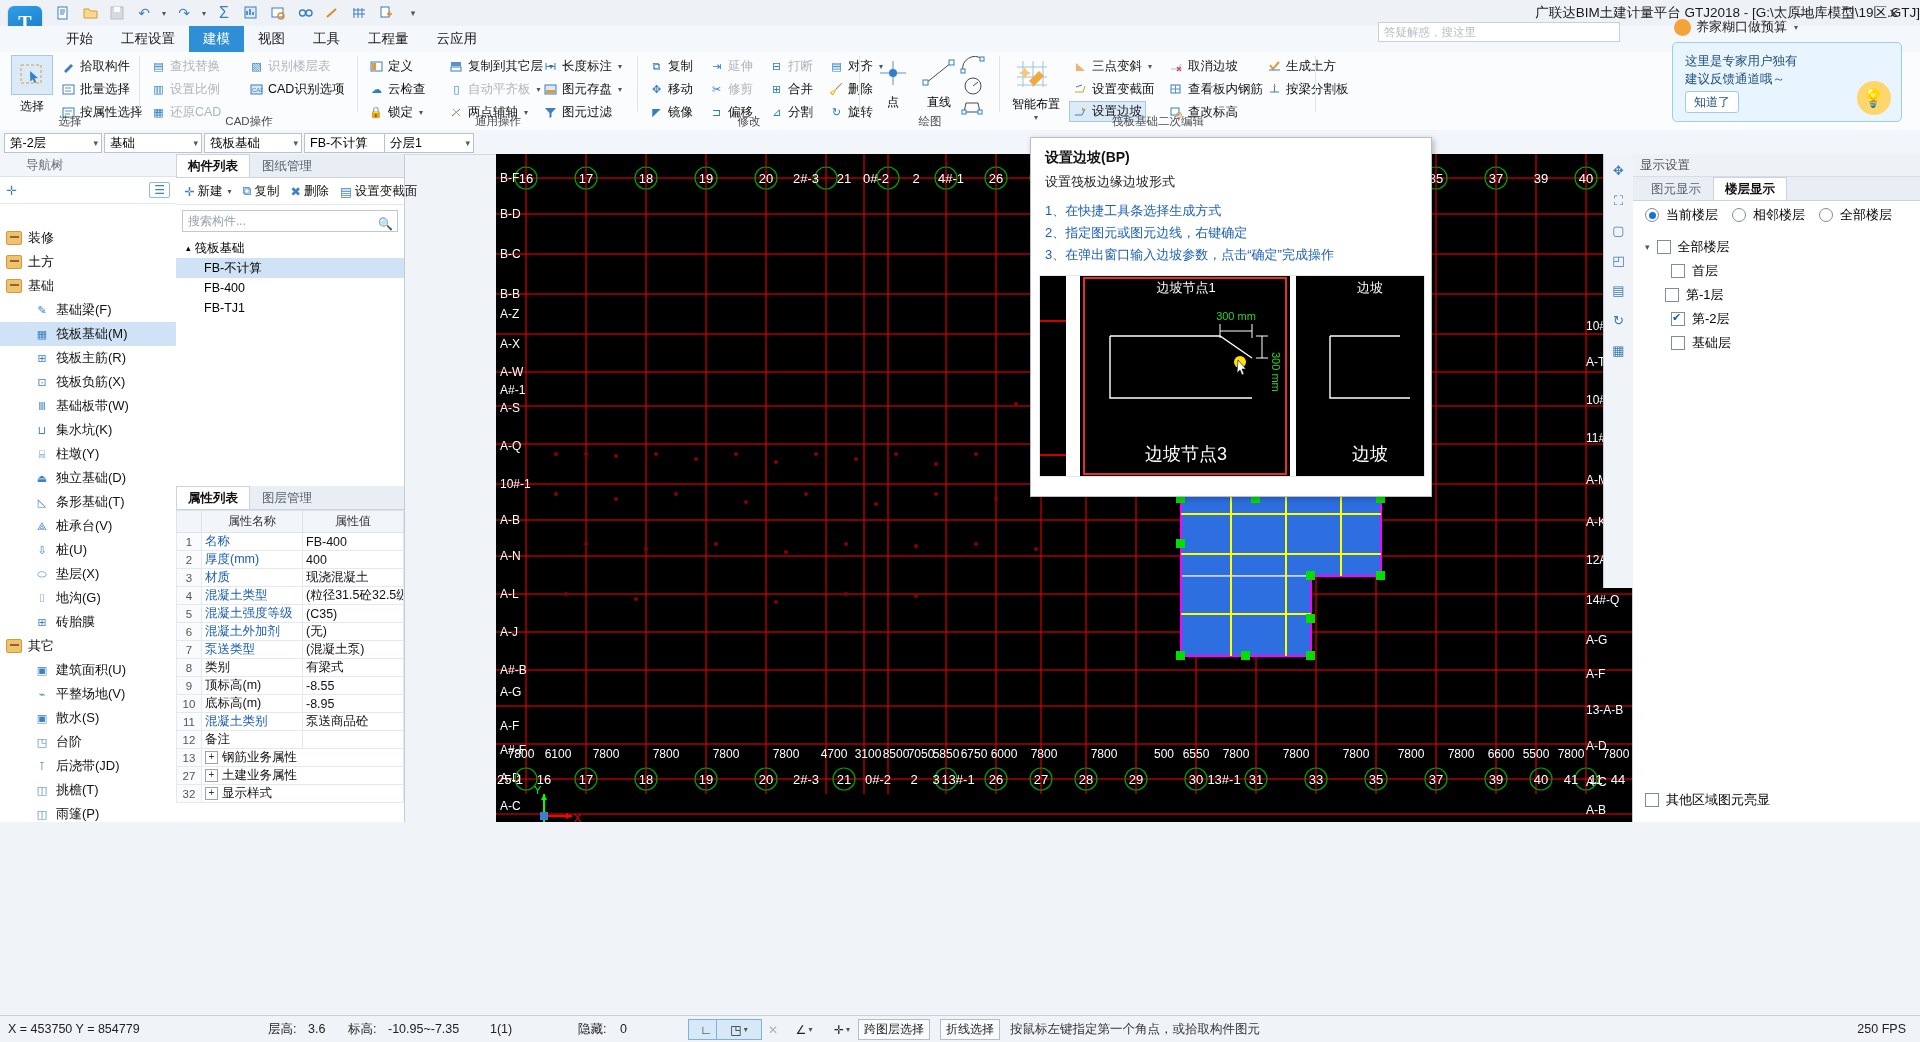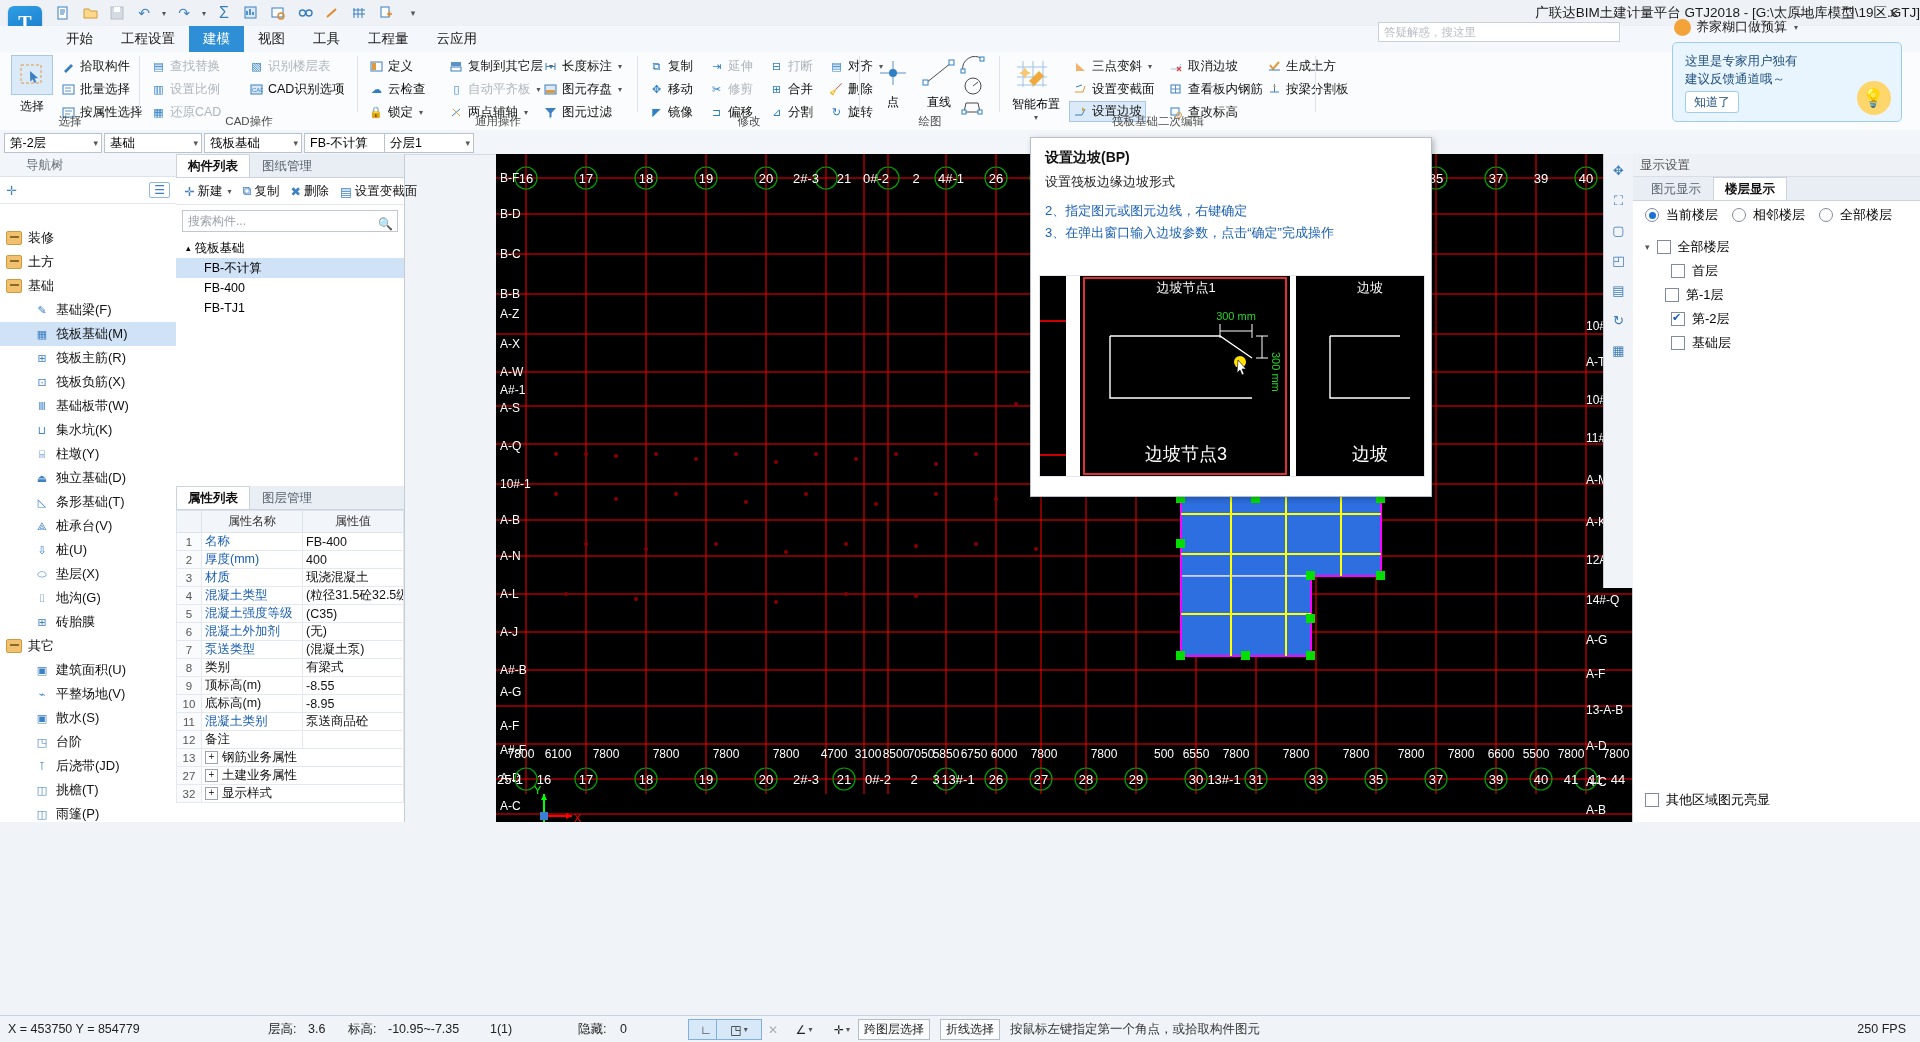--- a/index.html
+++ b/index.html
@@ -1180,20 +1180,21 @@
     </div>
     <div class="chkline" style="position:absolute;bottom:10px;left:0">
       <span class="cb"></span>
       <span>其他区域图元亮显</span>
     </div>
   </div>
 
   <div class="tip">
     <div class="tip-t">设置边坡(BP)</div>
     <div class="tip-s">设置筏板边缘边坡形式</div>
+    <div class="tip-l">1、在快捷工具条选择生成方式</div>
     <div class="tip-l">2、指定图元或图元边线，右键确定</div>
     <div class="tip-l">3、在弹出窗口输入边坡参数，点击“确定”完成操作</div>
     <div class="tip-img">
       <svg width="384" height="200" viewBox="0 0 384 200">
         <rect width="384" height="200" fill="#fff"></rect>
         <rect x="0" y="0" width="26" height="200" fill="#000"></rect>
         <rect x="0" y="44" width="26" height="2" fill="#c00"></rect>
         <rect x="0" y="178" width="26" height="2" fill="#c00"></rect>
 
         <rect x="40" y="0" width="210" height="200" fill="#000"></rect>

